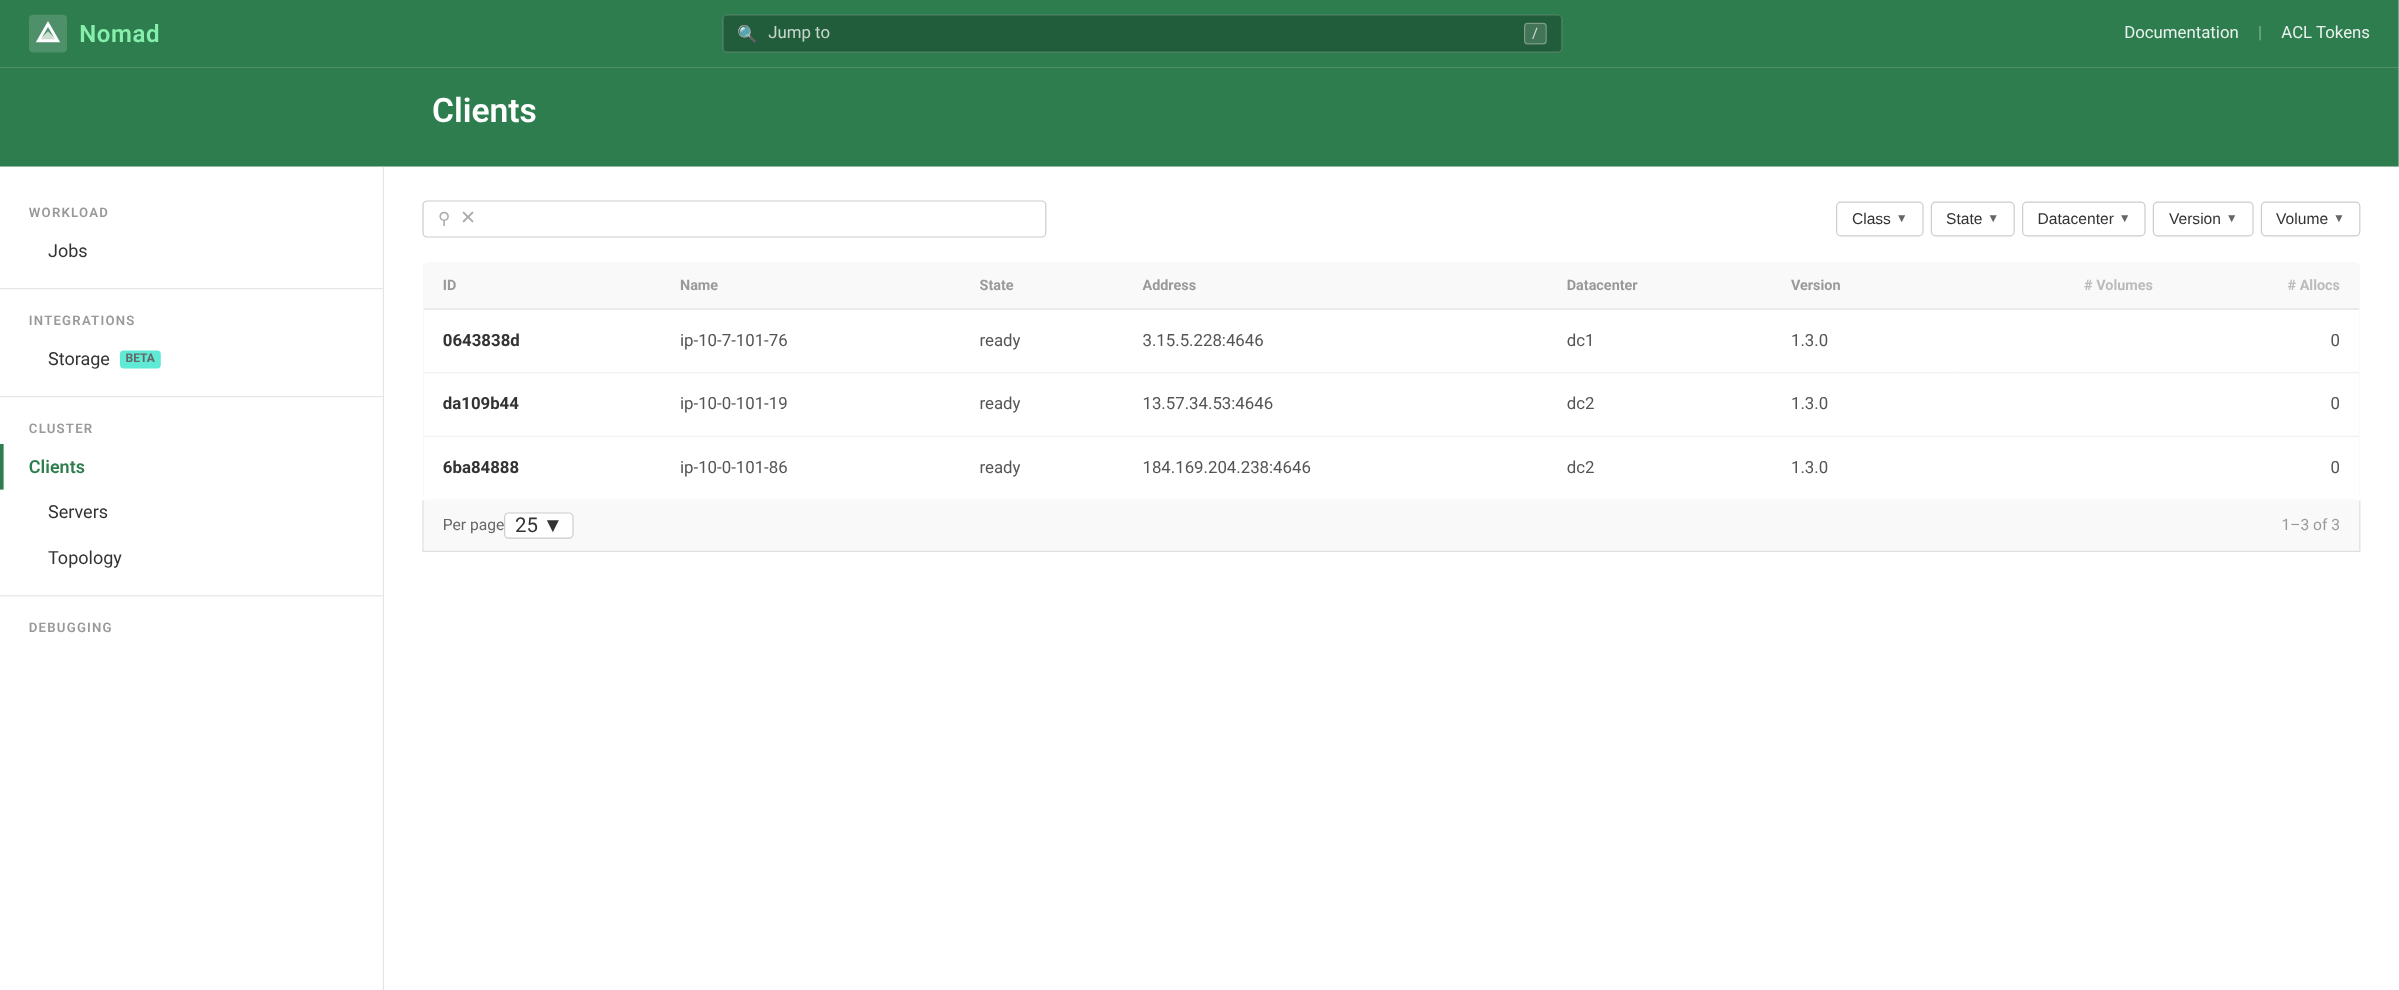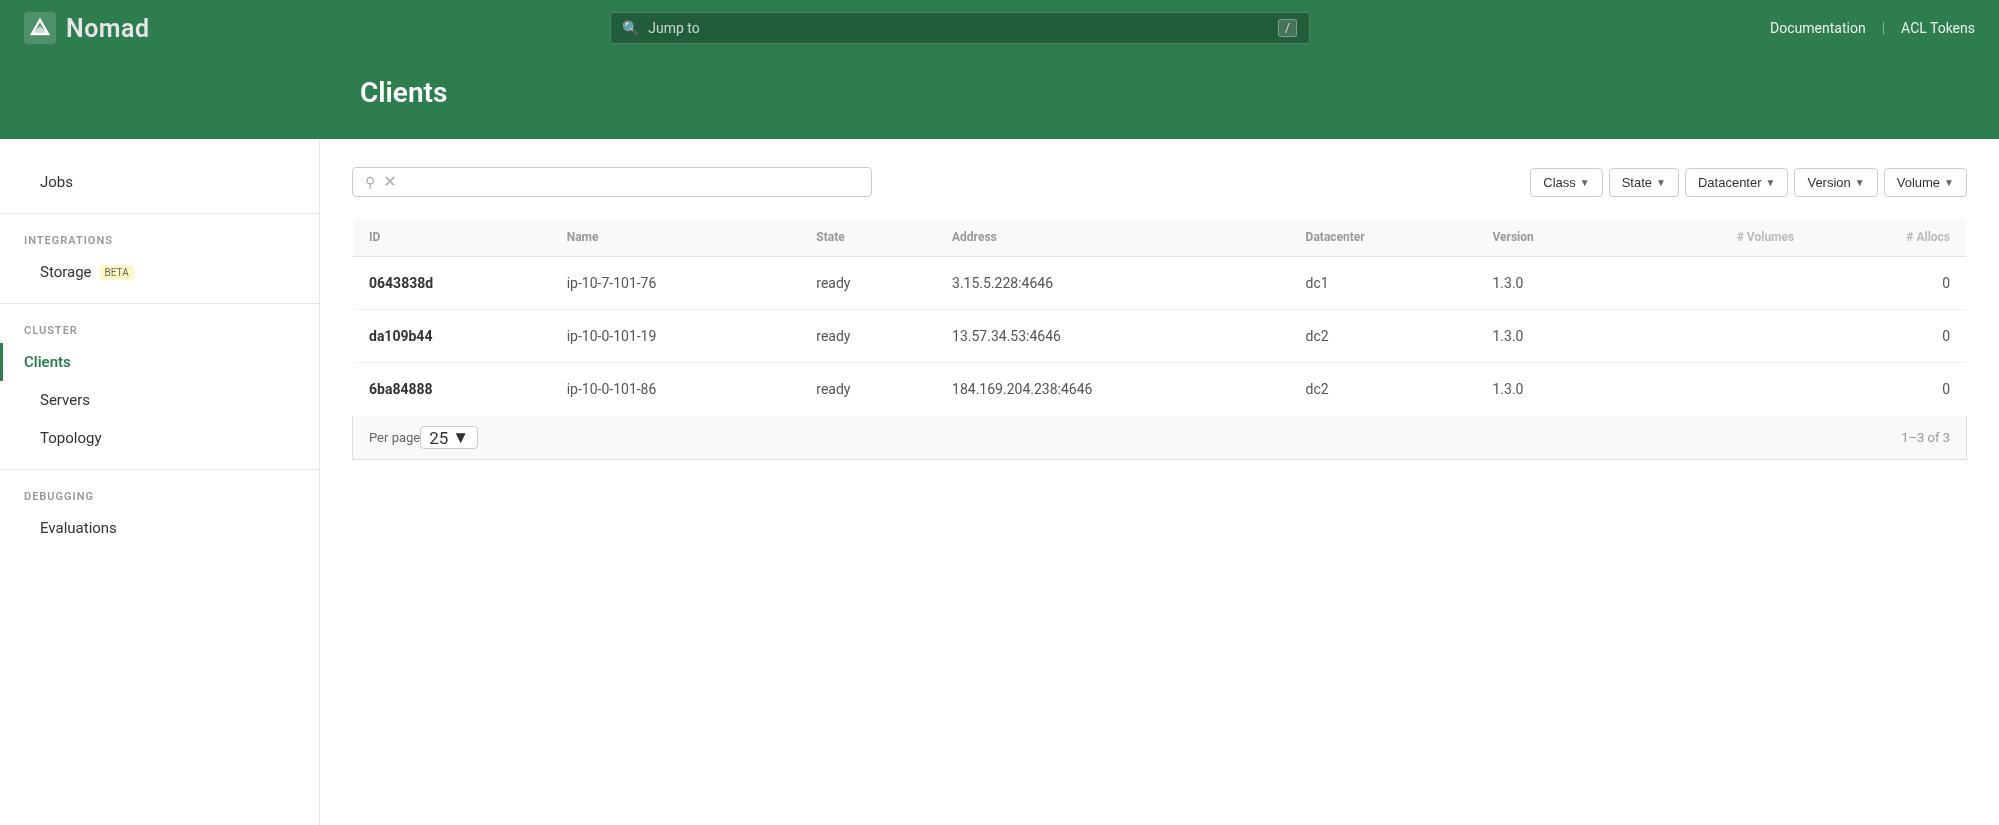--- a/index.html
+++ b/index.html
@@ -17,22 +17,22 @@
     .top-nav-left {
       display: flex;
       align-items: center;
       gap: 10px;
     }
     .nav-logo {
       width: 32px;
       height: 32px;
     }
     .nav-brand {
-      color: #e5e5e5;
-      font-size: 25px;
+      color: #86efac;
+      font-size: 20px;
       font-weight: 600;
       letter-spacing: 0.5px;
     }
     .nav-search-container {
       flex: 1;
       display: flex;
       justify-content: center;
       padding: 0 40px;
     }
     .nav-search {
@@ -112,24 +112,24 @@
       cursor: pointer;
       text-decoration: none;
     }
     .sidebar-item.active {
       color: #2e7d4f;
       font-weight: 600;
       border-left: 3px solid #2e7d4f;
       padding-left: 21px;
     }
     .sidebar-badge {
-      background: #fef9c3;
+      background: #5eead4;
       color: #666;
       font-size: 10px;
-      font-weight: 400;
+      font-weight: 700;
       border-radius: 3px;
       padding: 2px 5px;
       margin-left: 8px;
       text-transform: uppercase;
     }
     .sidebar-divider {
       border: none;
       border-top: 1px solid #e5e5e5;
       margin: 12px 0;
     }
@@ -288,20 +288,21 @@
   </div>
 </nav>
 
 <div class="page-header">
   <h1 class="page-title">Clients</h1>
 </div>
 
 <div class="main-layout">
 
   <aside class="sidebar">
+    <div class="sidebar-section-label">Workload</div>
     <a class="sidebar-item">
       <span>Jobs</span>
     </a>
 
     <hr class="sidebar-divider">
 
     <div class="sidebar-section-label">Integrations</div>
     <a class="sidebar-item">
       <span>Storage</span>
       <span class="sidebar-badge">Beta</span>
@@ -316,23 +317,20 @@
     <a class="sidebar-item">
       <span>Servers</span>
     </a>
     <a class="sidebar-item">
       <span>Topology</span>
     </a>
 
     <hr class="sidebar-divider">
 
     <div class="sidebar-section-label">Debugging</div>
-    <a class="sidebar-item">
-      <span>Evaluations</span>
-    </a>
   </aside>
 
   <main class="content">
 
     <div class="filter-bar">
       <div class="search-input-wrap">
         <span class="search-icon">⚲</span>
         <button class="clear-btn">✕</button>
       </div>
       <div class="filter-buttons">

